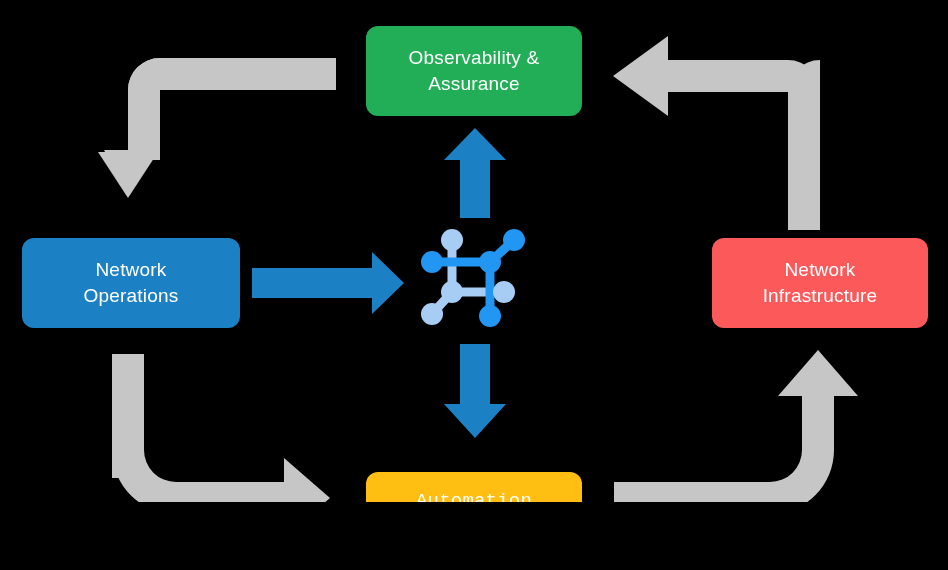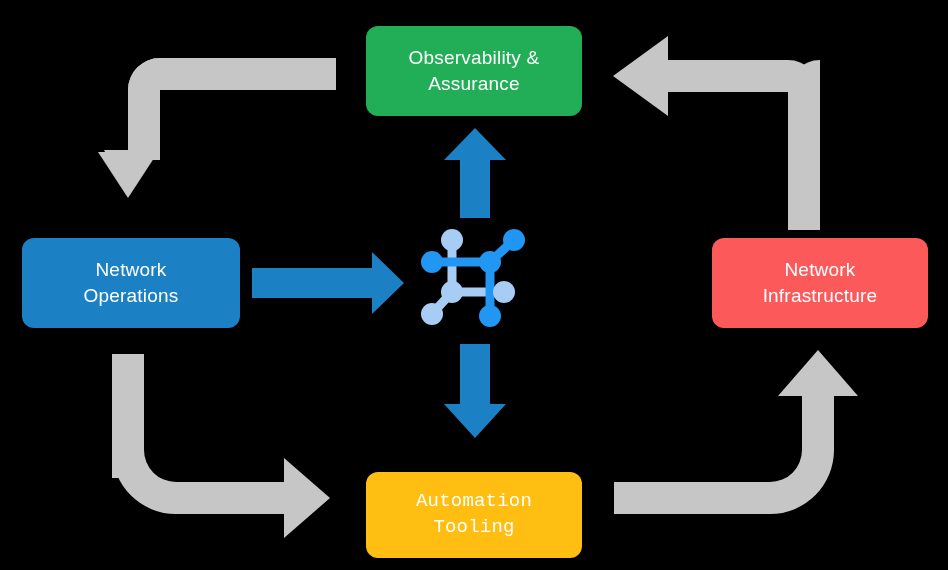--- a/index.html
+++ b/index.html
@@ -6,21 +6,21 @@
     margin: 0;
     padding: 0;
     background: #000000;
   }
   body {
     font-family: "Liberation Sans", sans-serif;
   }
   #canvas {
     position: relative;
     width: 948px;
-    height: 570px;
+    height: 502px;
     background: #000000;
     overflow: hidden;
   }
   .node-box {
     position: absolute;
     border-radius: 12px;
     display: flex;
     align-items: center;
     justify-content: center;
     text-align: center;

